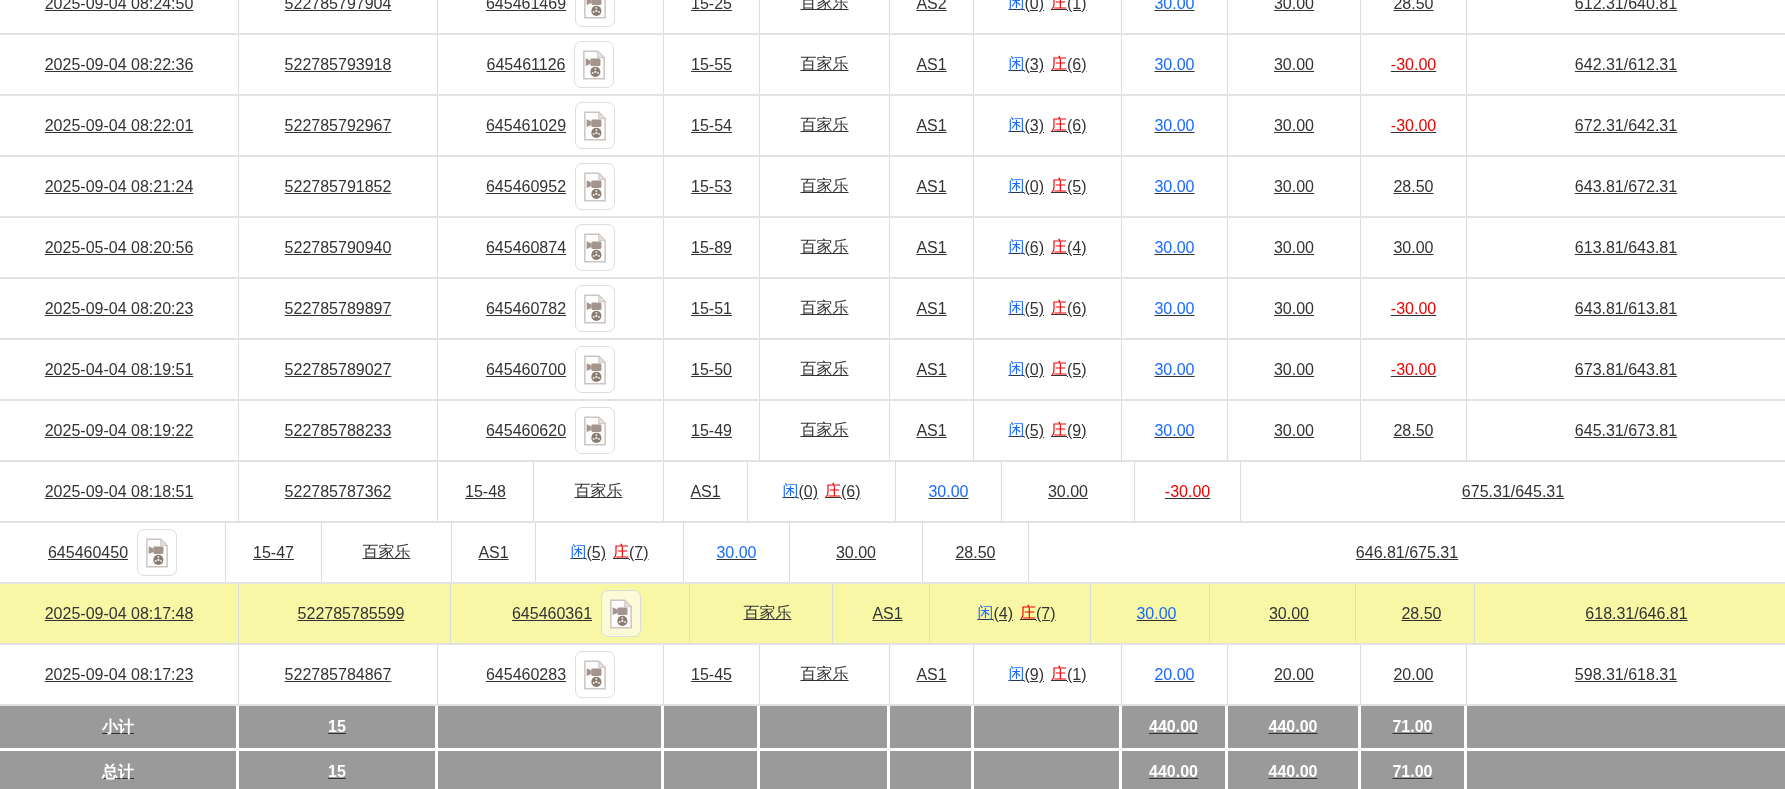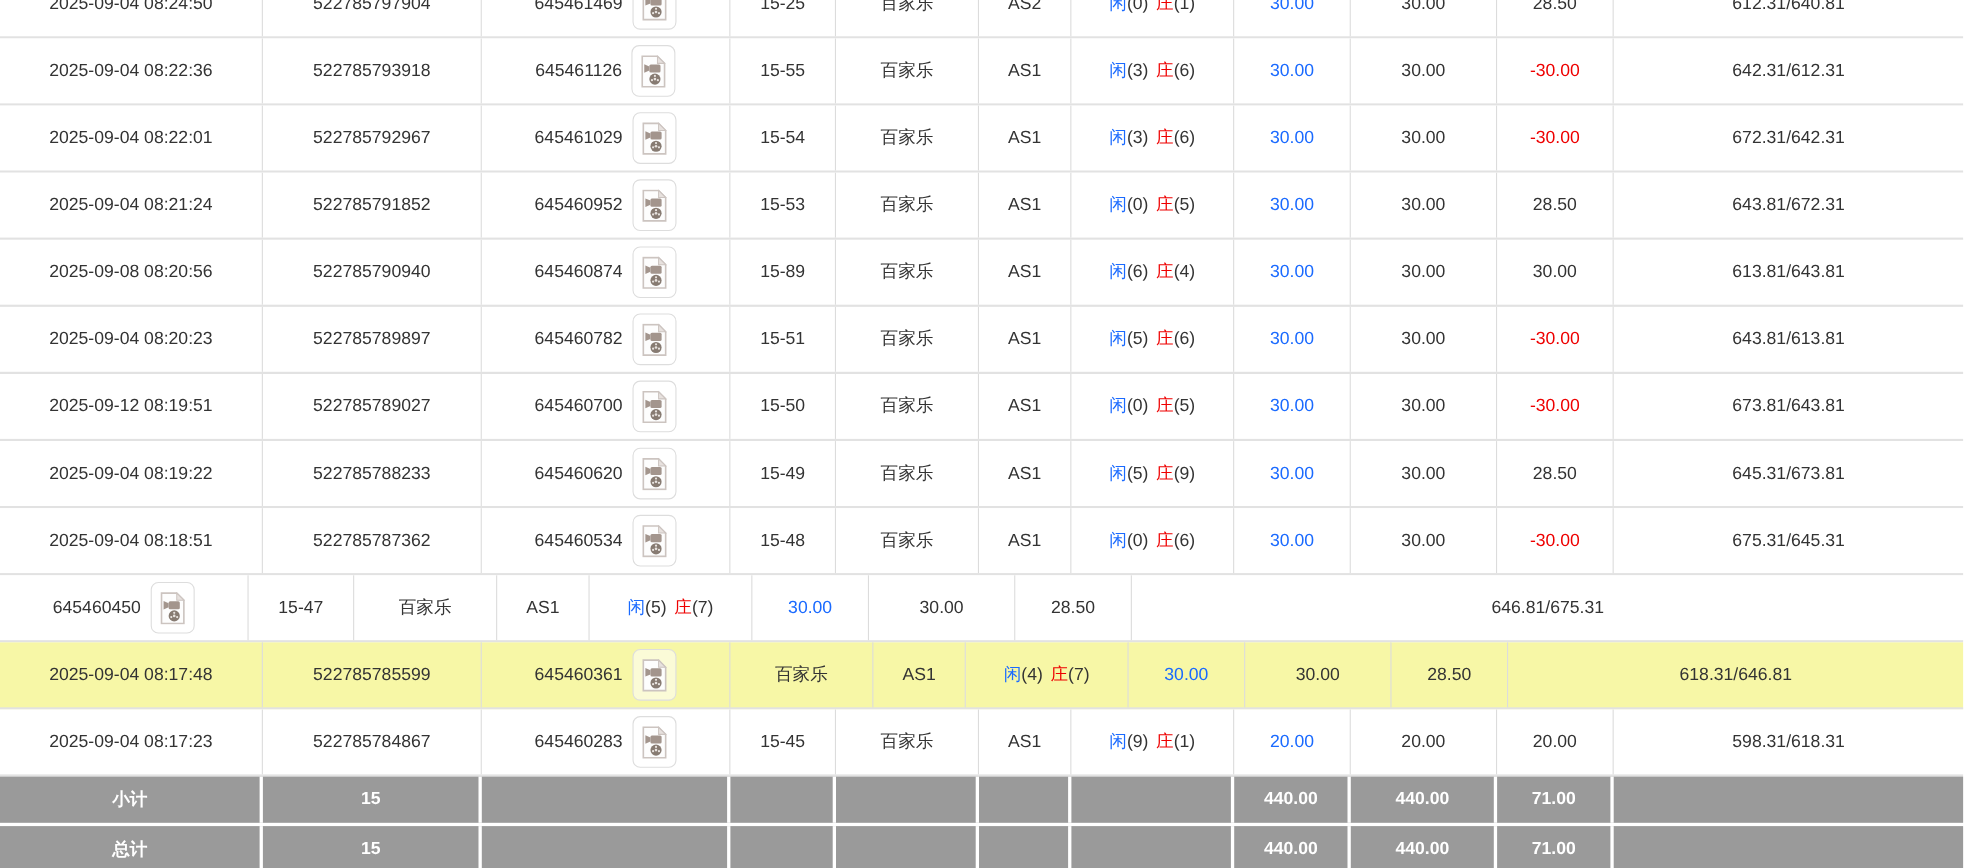--- a/index.html
+++ b/index.html
@@ -1,20 +1,20 @@
 <!DOCTYPE html>
 <html style="--player-blue: #1a6aff; --banker-red: #ee0000; --bet-amount-blue: #1a6aff; --negative-red: #ee0000; --highlight-yellow: #f7f7a6; --summary-gray: #9a9a9a;"><head>
 <meta charset="utf-8">
 <style>
   html,body{margin:0;padding:0;background:#fff;}
   body{font-family:"Liberation Sans","DejaVu Sans",sans-serif;font-size:16px;color:#333;}
-  .viewport{width:1785px;height:789px;overflow:hidden;background:#fff;position:relative;}
+  .viewport{width:1785px;height:789px;overflow:hidden;background:#fff;position:relative;text-decoration:underline;}
   .table{margin-top:-26px;}
   .tr{display:flex;align-items:stretch;height:61px;border-bottom:2px solid #e2e2e2;background:#fff;box-sizing:border-box;}
-  .tr.highlight{background:var(--highlight-yellow,#f7f7a6);}
+  .tr.highlight{background:var(--highlight-yellow,#f7f7a6);gap:13px;}
   .td{display:flex;align-items:center;justify-content:center;border-right:1px solid #dcdcdc;box-sizing:border-box;white-space:nowrap;overflow:hidden;}
   .td:last-child{border-right:none;}
   .col-time{width:239px;}
   .col-order{width:199px;}
   .col-round{width:226px;gap:9px;}
   .col-session{width:96px;}
   .col-game{width:130px;}
   .col-table{width:84px;}
   .col-result{width:148px;}
   .col-bet{width:106px;}
@@ -186,21 +186,21 @@
             <span class="blue">30.00</span>
           </div>
     <div class="td col-valid">30.00</div>
     <div class="td col-winloss">
             <span class="wl">28.50</span>
           </div>
     <div class="td col-balance">643.81/672.31</div>
   </div>
 
   <div class="tr">
-    <div class="td col-time">2025-09-08 08:20:56</div>
+    <div class="td col-time">2025-05-04 08:20:56</div>
     <div class="td col-order">522785790940</div>
     <div class="td col-round">
       <span>645460874</span>
       <button class="video-btn">
         <svg class="vicon" width="24" height="30" viewBox="0 0 26 32">
           <path d="M2 1 h15 l7 7 v23 h-22 z" fill="#fdfdfd" stroke="#ccc4c0" stroke-width="1.6"></path>
           <path d="M17 1 l7 7 h-7 z" fill="#e7e1de" stroke="#ccc4c0" stroke-width="1"></path>
           <rect x="9" y="9" width="11" height="8" rx="1.5" fill="#a3958d"></rect>
           <path d="M9 11 L4 8.8 v8.4 L9 15 z" fill="#a3958d"></path>
           <circle cx="14.5" cy="23.5" r="5.5" fill="#877b72"></circle>
@@ -262,21 +262,21 @@
             <span class="blue">30.00</span>
           </div>
     <div class="td col-valid">30.00</div>
     <div class="td col-winloss">
             <span class="wl neg">-30.00</span>
           </div>
     <div class="td col-balance">643.81/613.81</div>
   </div>
 
   <div class="tr">
-    <div class="td col-time">2025-09-12 08:19:51</div>
+    <div class="td col-time">2025-04-04 08:19:51</div>
     <div class="td col-order">522785789027</div>
     <div class="td col-round">
       <span>645460700</span>
       <button class="video-btn">
         <svg class="vicon" width="24" height="30" viewBox="0 0 26 32">
           <path d="M2 1 h15 l7 7 v23 h-22 z" fill="#fdfdfd" stroke="#ccc4c0" stroke-width="1.6"></path>
           <path d="M17 1 l7 7 h-7 z" fill="#e7e1de" stroke="#ccc4c0" stroke-width="1"></path>
           <rect x="9" y="9" width="11" height="8" rx="1.5" fill="#a3958d"></rect>
           <path d="M9 11 L4 8.8 v8.4 L9 15 z" fill="#a3958d"></path>
           <circle cx="14.5" cy="23.5" r="5.5" fill="#877b72"></circle>
@@ -340,36 +340,20 @@
     <div class="td col-valid">30.00</div>
     <div class="td col-winloss">
             <span class="wl">28.50</span>
           </div>
     <div class="td col-balance">645.31/673.81</div>
   </div>
 
   <div class="tr">
     <div class="td col-time">2025-09-04 08:18:51</div>
     <div class="td col-order">522785787362</div>
-    <div class="td col-round">
-      <span>645460534</span>
-      <button class="video-btn">
-        <svg class="vicon" width="24" height="30" viewBox="0 0 26 32">
-          <path d="M2 1 h15 l7 7 v23 h-22 z" fill="#fdfdfd" stroke="#ccc4c0" stroke-width="1.6"></path>
-          <path d="M17 1 l7 7 h-7 z" fill="#e7e1de" stroke="#ccc4c0" stroke-width="1"></path>
-          <rect x="9" y="9" width="11" height="8" rx="1.5" fill="#a3958d"></rect>
-          <path d="M9 11 L4 8.8 v8.4 L9 15 z" fill="#a3958d"></path>
-          <circle cx="14.5" cy="23.5" r="5.5" fill="#877b72"></circle>
-          <circle cx="14.5" cy="23.5" r="1.3" fill="#e8e3df"></circle>
-          <circle cx="14.5" cy="20.4" r="1.1" fill="#e8e3df"></circle>
-          <circle cx="11.6" cy="24.6" r="1.1" fill="#e8e3df"></circle>
-          <circle cx="17.4" cy="24.6" r="1.1" fill="#e8e3df"></circle>
-        </svg>
-      </button>
-    </div>
     <div class="td col-session">15-48</div>
     <div class="td col-game">百家乐</div>
     <div class="td col-table">AS1</div>
     <div class="td col-result">
       <span class="player">闲</span>
             <span>(0)</span>
             <span class="banker">庄</span>
             <span>(6)</span>
     </div>
     <div class="td col-bet">

